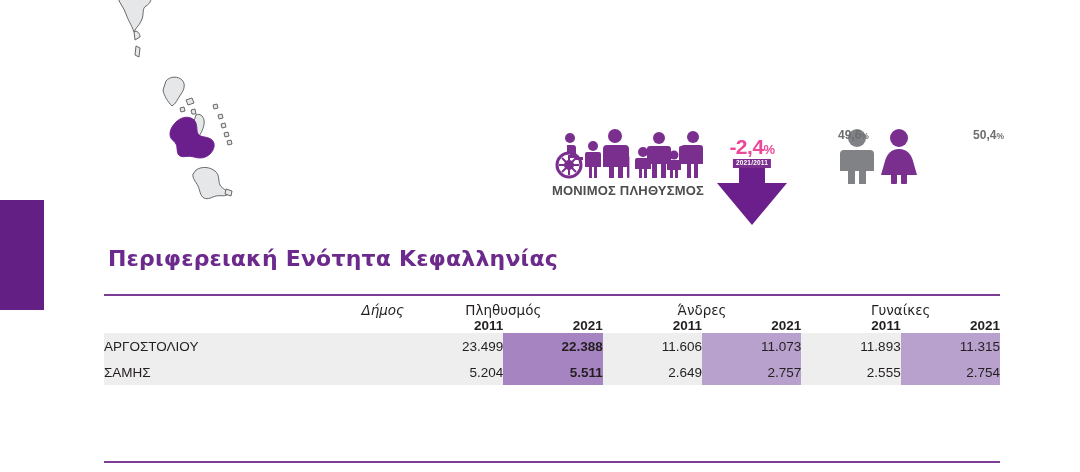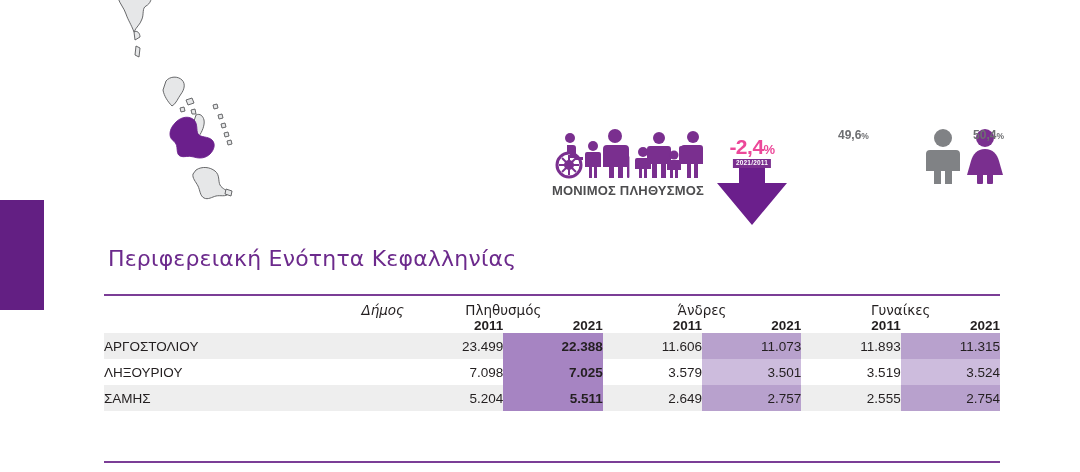--- a/index.html
+++ b/index.html
@@ -109,21 +109,21 @@
 
   
   #gender-block {
     position: absolute;
     left: 836px;
     top: 126px;
     width: 170px;
   }
   #gender-icons-row {
     display: flex;
-    justify-content: flex-end;
+    justify-content: flex-start;
     align-items: flex-end;
     height: 58px;
     position: relative;
   }
   .gender-pct {
     position: absolute;
     top: 2px;
     font-size: 12px;
     font-weight: bold;
     color: #6d6e71;
@@ -156,21 +156,21 @@
   }
 
   
   #section-title {
     position: absolute;
     left: 108px;
     top: 246px;
     font-size: 22px;
     color: #6c2a8c;
     font-family: "DejaVu Sans", sans-serif;
-    font-weight: 400;
+    font-weight: 700;
     letter-spacing: 0.2px;
   }
   #title-rule {
     position: absolute;
     left: 104px;
     top: 294px;
     width: 896px;
     height: 2px;
     background: #7b3d96;
   }
@@ -409,29 +409,20 @@
   <tbody>
     <tr class="row-striped">
       <td class="muni-cell">ΑΡΓΟΣΤΟΛΙΟΥ</td>
       <td class="num-cell plain">23.499</td>
       <td class="num-cell hl-strong">22.388</td>
       <td class="num-cell plain">11.606</td>
       <td class="num-cell hl-soft-dark">11.073</td>
       <td class="num-cell plain">11.893</td>
       <td class="num-cell hl-soft-dark">11.315</td>
     </tr>
-    <tr class="row-plain">
-      <td class="muni-cell">ΛΗΞΟΥΡΙΟΥ</td>
-      <td class="num-cell plain">7.098</td>
-      <td class="num-cell hl-strong">7.025</td>
-      <td class="num-cell plain">3.579</td>
-      <td class="num-cell hl-soft-light">3.501</td>
-      <td class="num-cell plain">3.519</td>
-      <td class="num-cell hl-soft-light">3.524</td>
-    </tr>
     <tr class="row-striped">
       <td class="muni-cell">ΣΑΜΗΣ</td>
       <td class="num-cell plain">5.204</td>
       <td class="num-cell hl-strong">5.511</td>
       <td class="num-cell plain">2.649</td>
       <td class="num-cell hl-soft-dark">2.757</td>
       <td class="num-cell plain">2.555</td>
       <td class="num-cell hl-soft-dark">2.754</td>
     </tr>
   </tbody>

